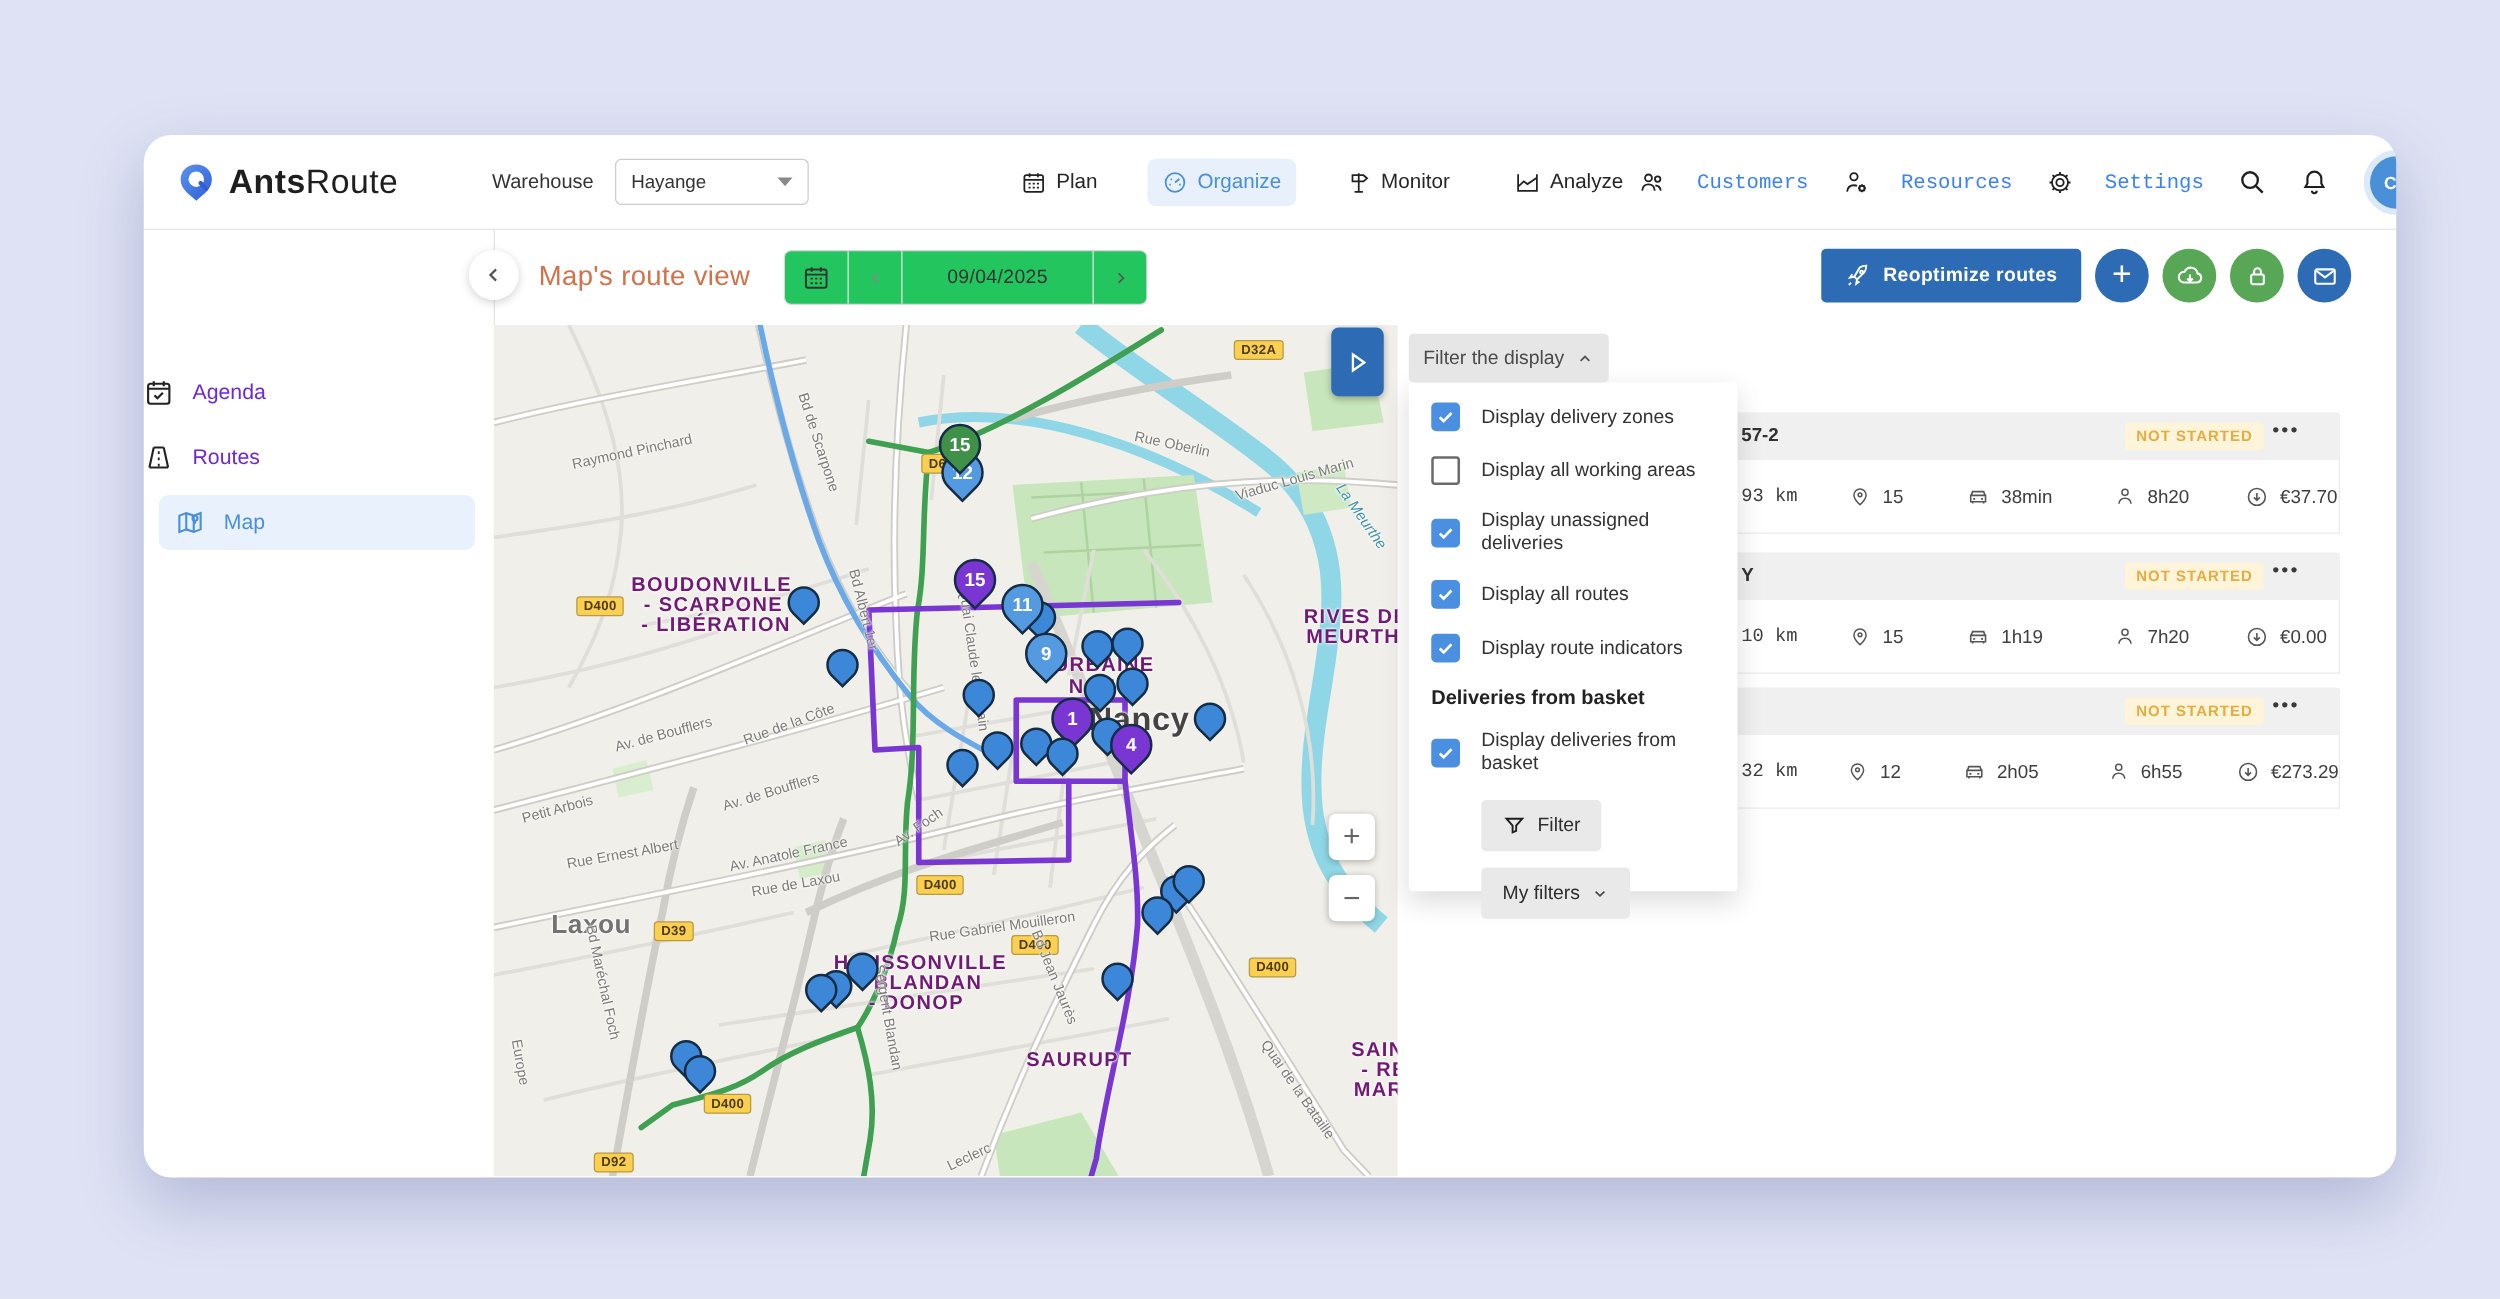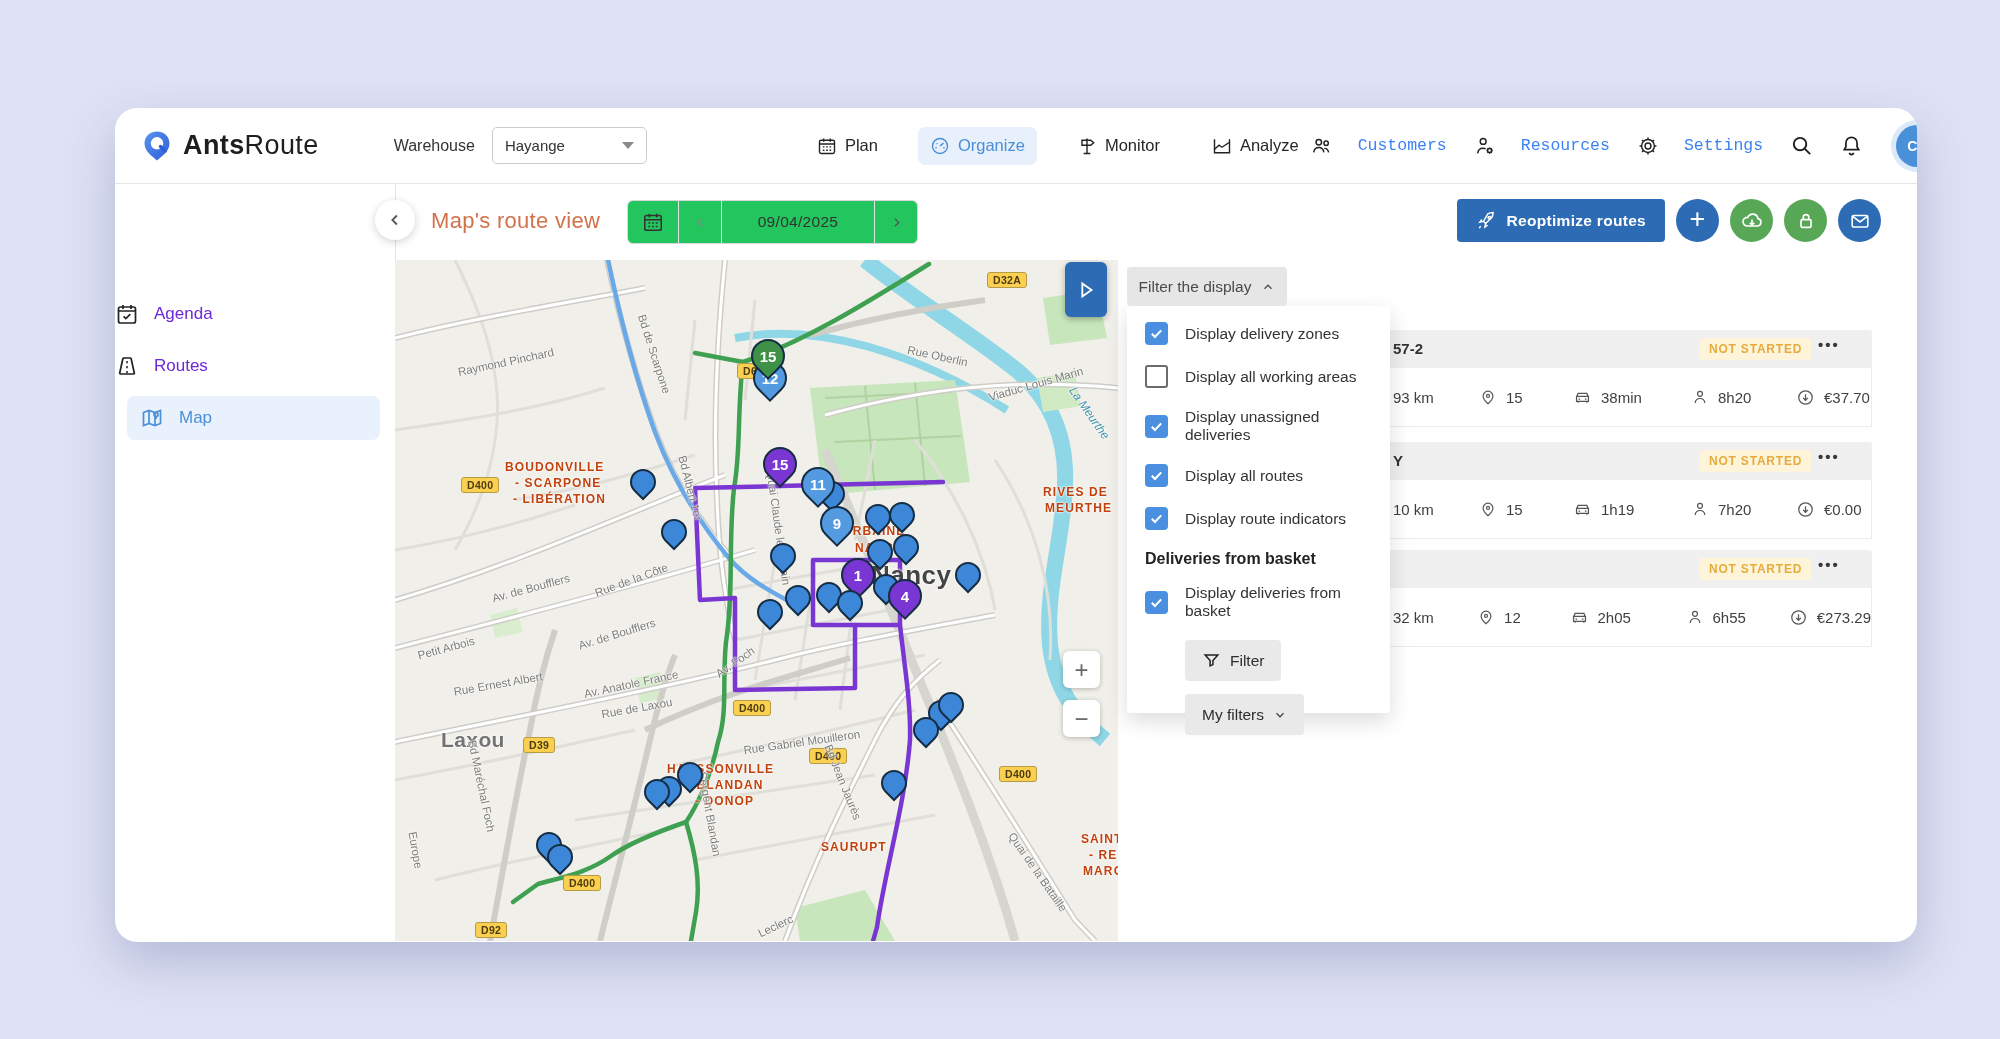--- a/index.html
+++ b/index.html
@@ -48,21 +48,21 @@
   .tb-right{position:absolute;right:36px;top:15px;display:flex;align-items:center;gap:11px;}
   .btn-reopt{height:43px;background:#2d6cb4;border-radius:4px;color:#fff;font-weight:700;font-size:15.5px;letter-spacing:.3px;
              display:flex;align-items:center;gap:10px;padding:0 19px;cursor:pointer;}
   .circle-btn{width:43px;height:43px;border-radius:50%;display:flex;align-items:center;justify-content:center;cursor:pointer;color:#fff;}
   .cb-blue{background:#2d6cb4;} .cb-green{background:#57a757;}
   .plus-glyph{font-size:27px;font-weight:400;line-height:1;margin-top:-2px;}
   
   .map{position:absolute;left:280px;top:76px;width:723px;height:681px;overflow:hidden;background:#f1efe9;}
   .map-label{position:absolute;white-space:nowrap;text-shadow:0 0 3px #fff,0 0 2px #fff,0 0 1px #fff;}
   .lbl-street{font-size:11.5px;color:#7b7b78;}
-  .lbl-district{font-size:12px;font-weight:700;color:#c2410c;letter-spacing:1.1px;}
+  .lbl-district{font-size:16px;font-weight:700;color:#701a75;letter-spacing:1.1px;}
   .lbl-city{font-size:21px;font-weight:600;color:#737373;letter-spacing:.4px;}
   .lbl-city-lg{font-size:26px;font-weight:600;color:#444;letter-spacing:.5px;}
   .lbl-water{font-size:12px;font-style:italic;color:#3f93ad;}
   .badge{position:absolute;background:#fbcf4f;border:1px solid #b59b43;border-radius:3px;color:#4c3c10;
          font-size:10.5px;font-weight:700;padding:1px 5px;letter-spacing:.3px;text-shadow:none;}
   .pin{position:absolute;width:26px;height:26px;background:#3d87d8;border:2.4px solid #142c44;
        border-radius:50% 50% 50% 0;transform:rotate(-45deg);box-sizing:border-box;cursor:pointer;}
   .pin-num{position:absolute;width:34px;height:34px;border:2.4px solid #142c44;border-radius:50% 50% 50% 0;
            transform:rotate(-45deg);box-sizing:border-box;cursor:pointer;}
   .pin-num span{position:absolute;inset:0;display:flex;align-items:center;justify-content:center;transform:rotate(45deg);
@@ -89,21 +89,21 @@
   .card{position:absolute;left:1125px;width:632px;height:98px;z-index:1;}
   .card-head{position:relative;height:38px;background:#f0f0f0;border-radius:3px 3px 0 0;}
   .card-title{position:absolute;left:153px;top:10px;font-size:15px;font-weight:600;color:#333;}
   .status{position:absolute;left:460px;top:8px;font-size:12px;font-weight:700;letter-spacing:.8px;color:#e5ac3e;
           background:#fdf4da;padding:4px 9px;border-radius:3px;}
   .dots{position:absolute;left:578px;top:6px;font-size:15px;font-weight:700;color:#3a3a3a;letter-spacing:2px;cursor:pointer;}
   .card-stats{display:flex;align-items:center;height:59px;background:#fff;border:1px solid #ececec;border-top:none;
               box-sizing:border-box;padding-left:125px;}
   .stat{display:flex;align-items:center;gap:9px;font-size:15px;color:#3f3f3f;}
   .stat .sv{white-space:nowrap;}
-  .stat.distance{width:113px;} .stat.stops{width:94px;} .stat.drive{width:118px;} .stat.duration{width:105px;}
+  .stat.distance{width:113px;font-family:Liberation Mono, monospace;} .stat.stops{width:94px;} .stat.drive{width:118px;} .stat.duration{width:105px;}
   svg{display:block;}
 </style>
 </head>
 <body>
 
 <div class="canvas">
 <div class="window">
 
   <div class="nav">
     <div class="brand">

